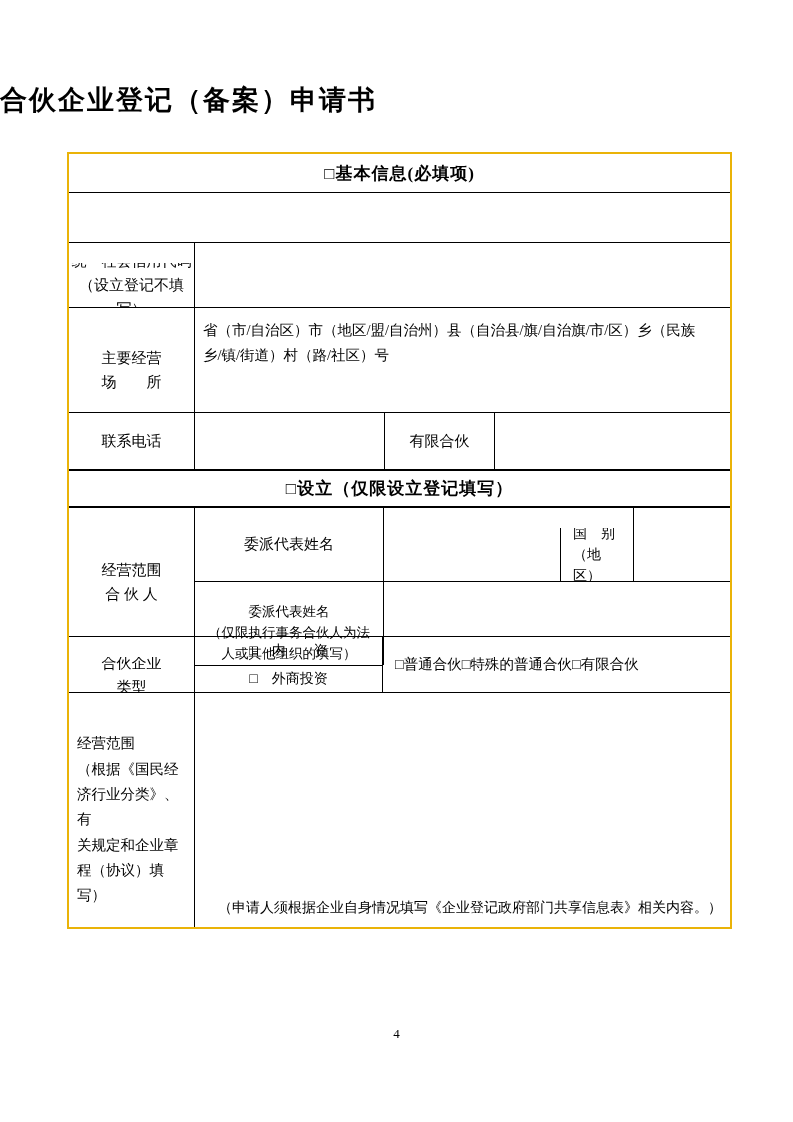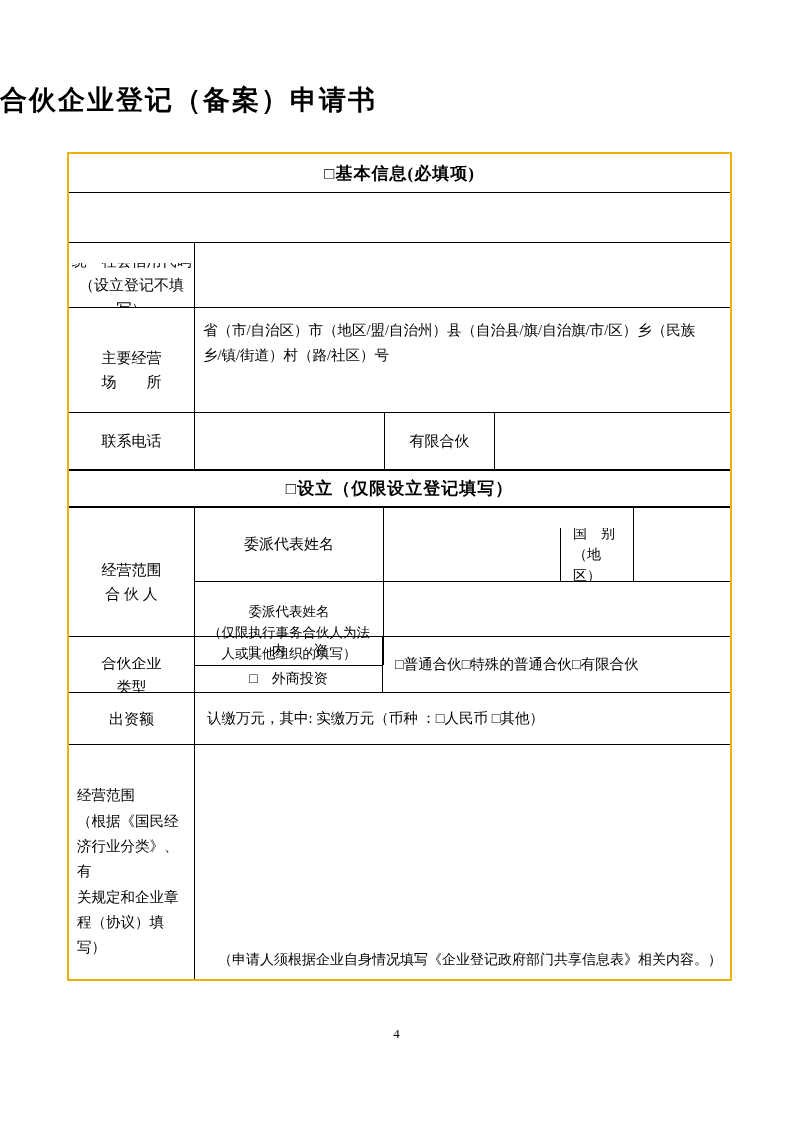--- a/index.html
+++ b/index.html
@@ -116,24 +116,20 @@
         <div class="subrow" style="height:28px">
           <div class="cell" style="flex:1;font-size:14px">□　内　　资</div>
         </div>
         <div class="subrow" style="flex:1">
           <div class="cell" style="flex:1;font-size:14px">□　外商投资</div>
         </div>
       </div>
       <div class="cell left-cell" style="flex:1;font-size:14.5px">□普通合伙□特殊的普通合伙□有限合伙</div>
     </div>
 
-    <div class="row" style="height:52px">
-      <div class="cell label-cell">出资额</div>
-      <div class="cell left-cell" style="flex:1;font-size:14.5px">认缴万元，其中: 实缴万元（币种 ：□人民币  □其他）</div>
-    </div>
 
     <div class="row" style="height:235px">
       <div class="cell label-cell pre" style="text-align:left;padding:8px;font-size:14.5px;line-height:1.75">经营范围
 （根据《国民经
 济行业分类》、有
 关规定和企业章
 程（协议）填
 写）</div>
       <div class="cell scope-content" style="flex:1">
         <div class="scope-note">（申请人须根据企业自身情况填写《企业登记政府部门共享信息表》相关内容。）</div>

